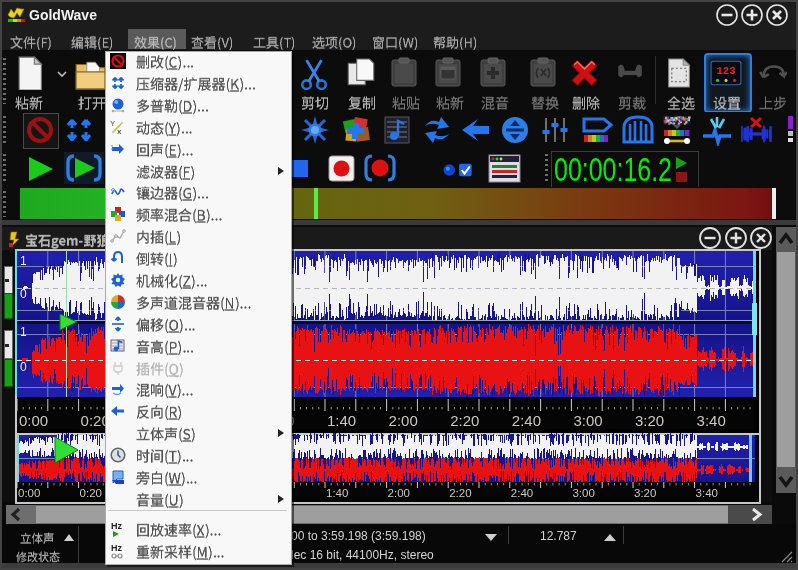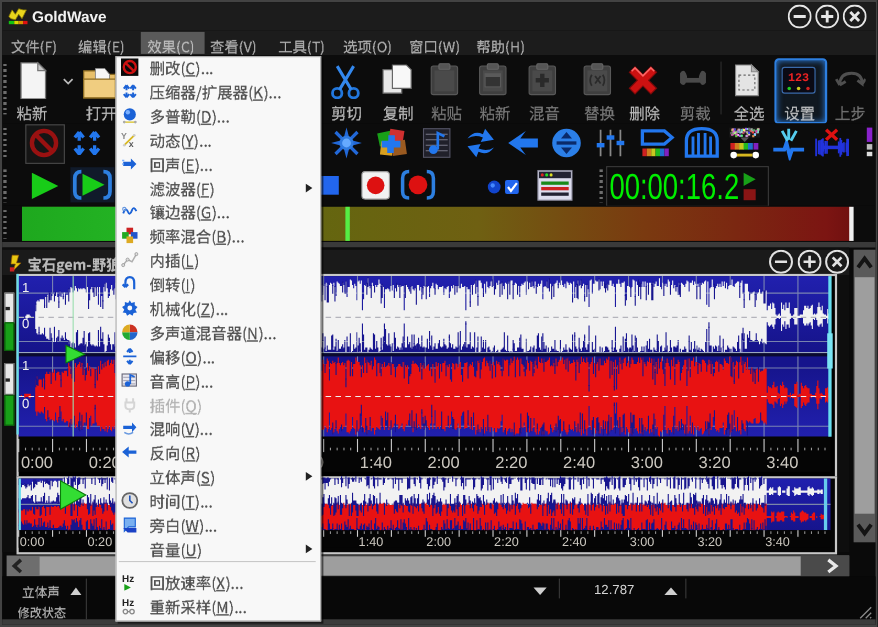--- a/index.html
+++ b/index.html
@@ -821,29 +821,31 @@
     </div>
 <svg class="a" style="left:63px;top:533px" width="12" height="9" viewBox="0 0 12 9">
       <path d="M6 1 L11 8 H1 Z" fill="#cfcfcf"></path>
     </svg>
 <div class="a" style="left:16px;top:548px;">
       <svg width="45.0" height="16.5" viewBox="0 0 90 33" style="overflow:visible">
         <path d="M35 7.5h1M50 7.5h1M57 7.5h1M76 7.5h2M5 8.5h2M12 8.5h2M35 8.5h2M49 8.5h2M57 8.5h2M61 8.5h1M76 8.5h2M4 9.5h2M11 9.5h2M24 9.5h8M34 9.5h2M49 9.5h2M57 9.5h2M61 9.5h2M76 9.5h2M4 10.5h2M11 10.5h9M24 10.5h8M34 10.5h2M49 10.5h2M57 10.5h2M61 10.5h2M68 10.5h19M4 11.5h1M10 11.5h3M18 11.5h2M30 11.5h2M34 11.5h9M45 11.5h2M49 11.5h2M57 11.5h2M62 11.5h2M67 11.5h20M3 12.5h2M9 12.5h4M17 12.5h2M30 12.5h2M34 12.5h9M46 12.5h2M49 12.5h2M57 12.5h2M62 12.5h2M75 12.5h4M3 13.5h2M8 13.5h3M12 13.5h2M16 13.5h3M30 13.5h2M33 13.5h2M40 13.5h1M47 13.5h4M57 13.5h2M75 13.5h2M78 13.5h2M2 14.5h3M7 14.5h1M9 14.5h1M13 14.5h5M30 14.5h2M33 14.5h3M39 14.5h2M47 14.5h4M52 14.5h13M74 14.5h2M78 14.5h2M1 15.5h4M7 15.5h1M13 15.5h4M24 15.5h12M39 15.5h2M49 15.5h2M52 15.5h13M73 15.5h2M79 15.5h2M1 16.5h4M7 16.5h1M11 16.5h8M24 16.5h12M39 16.5h2M49 16.5h2M57 16.5h2M72 16.5h4M80 16.5h2M1 17.5h1M3 17.5h2M7 17.5h6M17 17.5h4M24 17.5h2M32 17.5h1M35 17.5h1M39 17.5h2M49 17.5h2M57 17.5h2M71 17.5h3M75 17.5h3M81 17.5h3M3 18.5h2M7 18.5h1M9 18.5h1M14 18.5h2M24 18.5h2M35 18.5h2M38 18.5h2M49 18.5h2M56 18.5h4M68 18.5h4M76 18.5h3M82 18.5h5M3 19.5h2M7 19.5h1M13 19.5h2M24 19.5h2M35 19.5h2M38 19.5h2M48 19.5h3M56 19.5h4M67 19.5h4M77 19.5h2M84 19.5h3M3 20.5h2M7 20.5h1M11 20.5h3M17 20.5h1M24 20.5h2M36 20.5h3M47 20.5h4M56 20.5h2M59 20.5h1M75 20.5h2M3 21.5h2M7 21.5h1M11 21.5h1M16 21.5h2M24 21.5h2M36 21.5h3M45 21.5h3M49 21.5h2M55 21.5h2M59 21.5h2M69 21.5h2M72 21.5h2M76 21.5h2M83 21.5h1M3 22.5h2M7 22.5h1M14 22.5h3M24 22.5h2M36 22.5h3M45 22.5h2M49 22.5h2M55 22.5h2M59 22.5h2M69 22.5h2M72 22.5h2M77 22.5h2M83 22.5h2M3 23.5h2M7 23.5h1M11 23.5h4M18 23.5h3M24 23.5h2M28 23.5h4M36 23.5h3M49 23.5h2M54 23.5h2M60 23.5h2M69 23.5h1M72 23.5h2M78 23.5h2M84 23.5h1M3 24.5h2M7 24.5h1M11 24.5h1M17 24.5h3M24 24.5h6M35 24.5h2M38 24.5h2M49 24.5h2M54 24.5h2M61 24.5h2M68 24.5h2M72 24.5h2M82 24.5h1M84 24.5h2M3 25.5h2M15 25.5h3M23 25.5h5M33 25.5h3M39 25.5h2M49 25.5h2M53 25.5h2M61 25.5h3M68 25.5h2M72 25.5h2M81 25.5h2M84 25.5h2M3 26.5h2M12 26.5h5M24 26.5h2M32 26.5h3M39 26.5h4M49 26.5h2M52 26.5h2M62 26.5h3M67 26.5h2M72 26.5h11M85 26.5h2M3 27.5h2M9 27.5h5M31 27.5h3M41 27.5h2M49 27.5h2M52 27.5h1M63 27.5h2M73 27.5h9M4 28.5h1" stroke="#e8e8e8" stroke-width="1.1" fill="none"></path>
       </svg>
     </div>
 <div class="a" style="left:78px;top:526px;width:1px;height:37px;background:#3a3a3a;"></div>
+<div class="a" style="left:291px;top:529px;font:400 12px Liberation Sans, sans-serif;color:#d4d4d4;white-space:nowrap;">00 to 3:59.198 (3:59.198)</div>
 <svg class="a" style="left:484px;top:532px" width="14" height="10" viewBox="0 0 14 10">
       <path d="M1 2 H13 L7 9 Z" fill="#cfcfcf"></path>
     </svg>
 <div class="a" style="left:508px;top:526px;width:1px;height:18px;background:#3a3a3a;"></div>
 <div class="a" style="left:540px;top:529px;font:400 12px Liberation Sans, sans-serif;color:#d4d4d4;white-space:nowrap;">12.787</div>
 <svg class="a" style="left:603px;top:532px" width="14" height="10" viewBox="0 0 14 10">
       <path d="M7 2 L13 9 H1 Z" fill="#cfcfcf"></path>
     </svg>
 <div class="a" style="left:623px;top:526px;width:1px;height:18px;background:#3a3a3a;"></div>
+<div class="a" style="left:291px;top:548px;font:400 12px Liberation Sans, sans-serif;color:#d4d4d4;white-space:nowrap;">lec 16 bit, 44100Hz, stereo</div>
 <div class="a" style="left:2px;top:563px;width:794px;height:5px;background:#3c3c3c;"></div>
 <svg class="a" style="left:780px;top:550px" width="14" height="14" viewBox="0 0 14 14">
       <path d="M12 2 L2 12 M12 7 L7 12 M12 11 L11 12" stroke="#8a8a8a" stroke-width="1.2"></path>
     </svg>
 <div class="a" style="left:105px;top:51px;width:185px;height:512px;background:#f8f8f8;border:1px solid #aaaaaa;box-shadow:2px 2px 0 rgba(0,0,0,0.55);"></div>
 <svg class="a" style="left:110px;top:53px" width="16" height="16" viewBox="0 0 16 16">
       <rect x="0" y="0" width="16" height="16" fill="#0a0a0a"></rect>
       <circle cx="8" cy="8" r="5.5" fill="none" stroke="#cc1111" stroke-width="2.2"></circle>
       <path d="M4.3 4.3 L11.7 11.7" stroke="#cc1111" stroke-width="2.2"></path>
     </svg>

